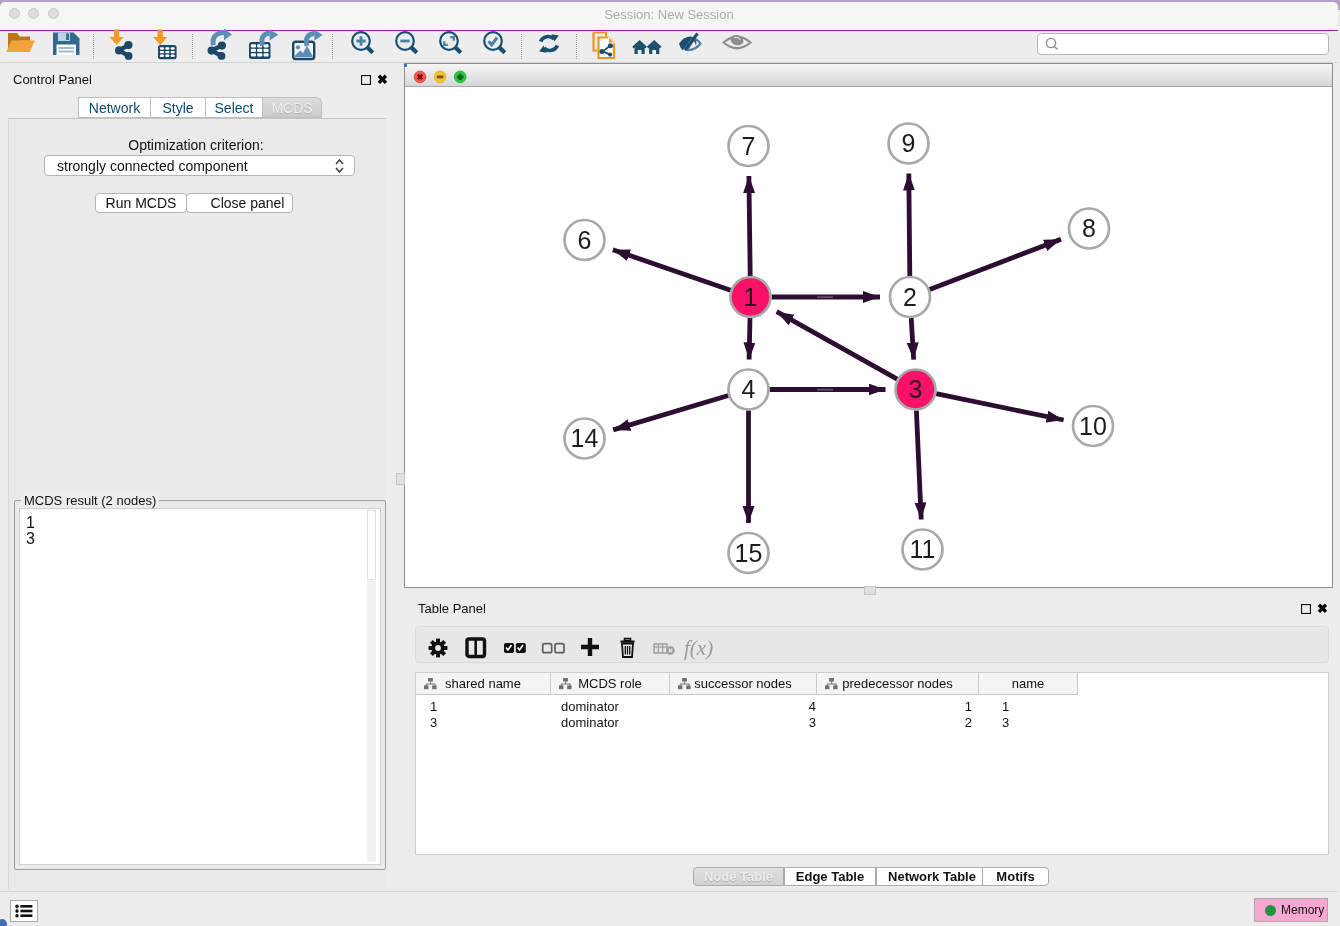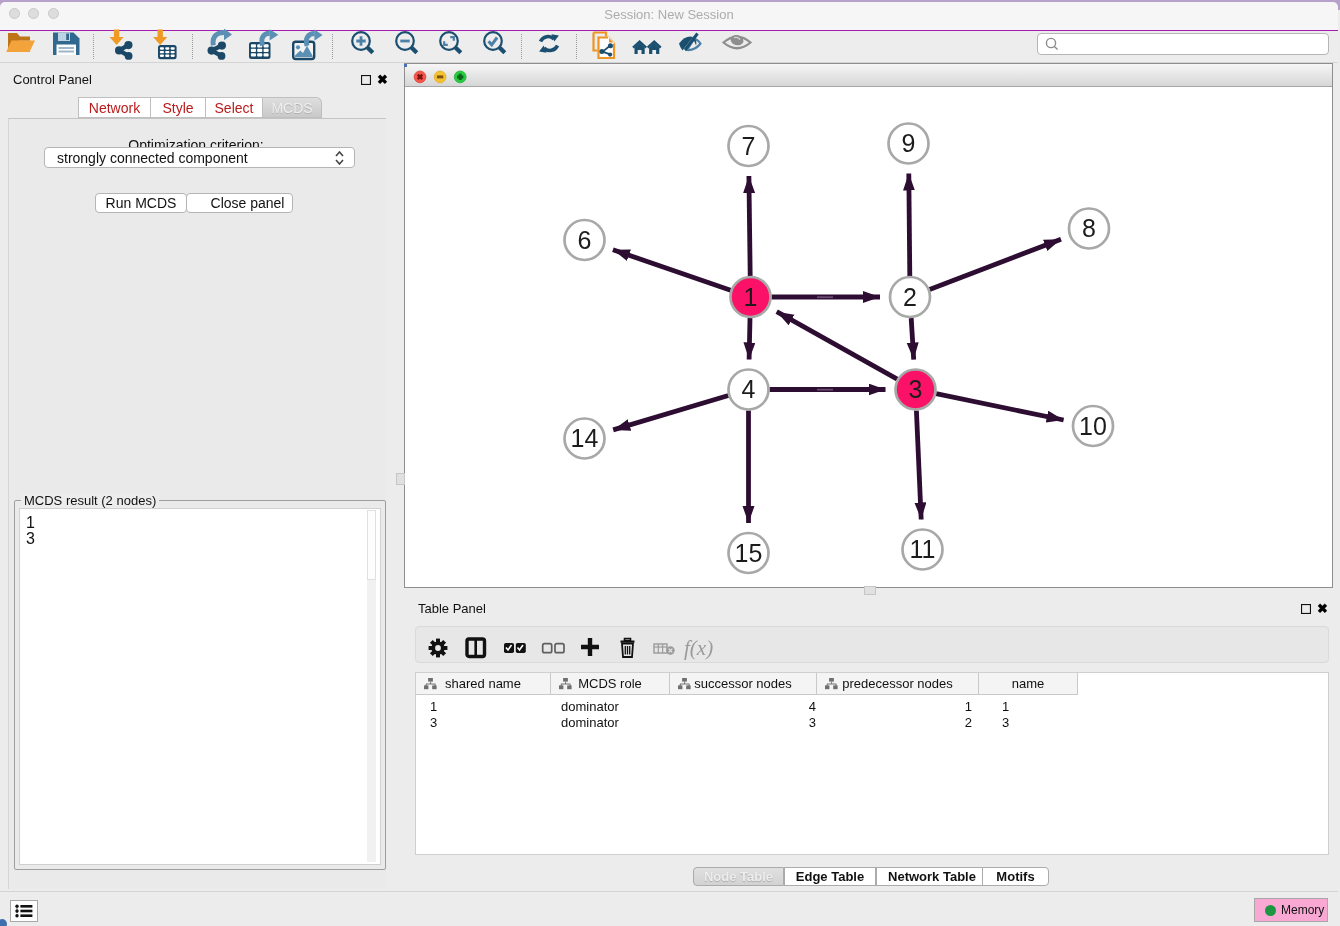--- a/index.html
+++ b/index.html
@@ -22,27 +22,27 @@
      border-bottom:1px solid #d4d4d4;}
   .tsep{position:absolute;top:3px;height:25px;width:0;
      border-left:1px dotted #9a9a9a;}
   #search{position:absolute;left:1037px;top:2px;width:290px;height:20px;
      background:#fff;border:1px solid #b5b5b5;border-radius:4px;}
   
   #cpanel{left:0;top:63px;width:392px;height:827px;background:#ececec;}
   #cpanel-h{position:absolute;left:13px;top:9px;font-size:13px;color:#111;}
   .paneIcons{position:absolute;top:9px;font-size:13px;color:#000;}
   .cptab{position:absolute;top:34px;height:21px;box-sizing:border-box;
-     background:#fff;border:1px solid #bfbfbf;font-size:14px;color:#b91c1c;
+     background:#fff;border:1px solid #bfbfbf;font-size:14px;color:#0c4a6e;
      text-align:center;line-height:20px;}
   #cp-content{position:absolute;left:8px;top:55px;width:377px;height:770px;
      border-top:1px solid #c4c4c4;border-left:1px solid #d6d6d6;background:#eaeaea;}
   #optlabel{position:absolute;left:0;top:74px;width:100%;text-align:center;
      font-size:14px;color:#111;}
-  #dropdown{position:absolute;left:44px;top:84px;width:311px;height:21px;
+  #dropdown{position:absolute;left:44px;top:92px;width:311px;height:21px;
      background:#fff;border:1px solid #b5b5b5;border-radius:4px;
      font-size:14px;color:#111;line-height:21px;padding-left:12px;box-sizing:border-box;}
   .btn{position:absolute;top:130px;height:20px;background:#fff;
      border:1px solid #b5b5b5;border-radius:4px;font-size:14px;color:#111;
      text-align:center;line-height:18px;box-sizing:border-box;}
   #mcdsgroup{position:absolute;left:14px;top:437px;width:370px;height:368px;
      border:1px solid #9e9e9e;border-radius:2px;}
   #mcdslabel{position:absolute;left:6px;top:-8px;background:#ececec;
      padding:0 3px;font-size:13px;color:#111;}
   #mcdstext{position:absolute;left:4px;top:7px;right:4px;bottom:4px;

